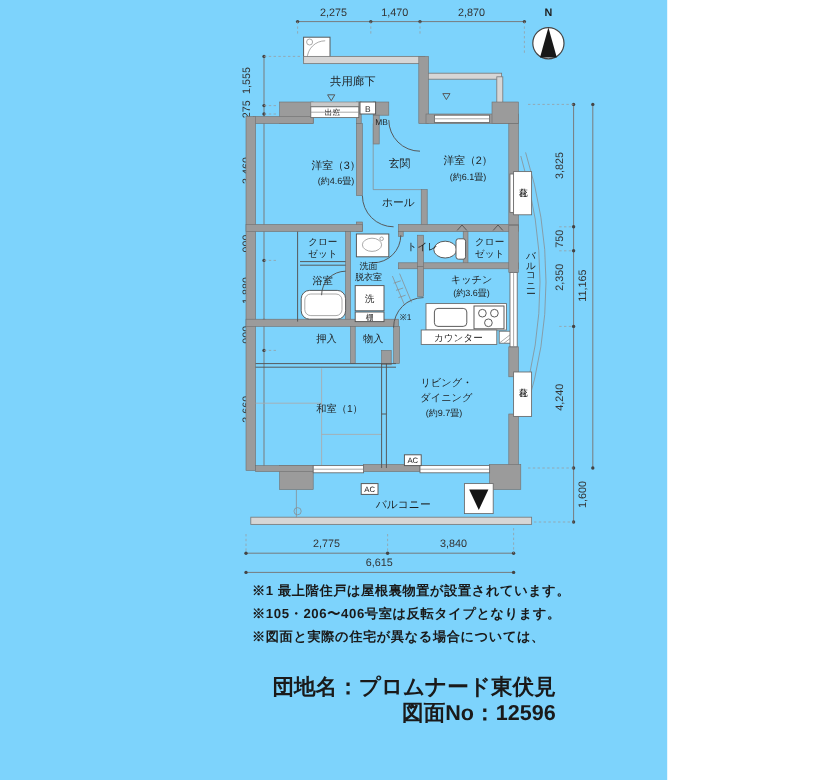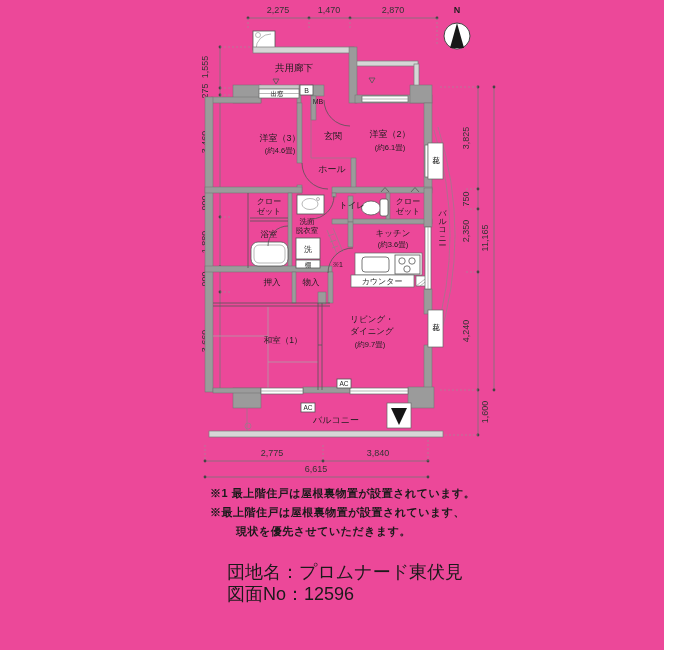--- a/index.html
+++ b/index.html
@@ -1,16 +1,16 @@
 <!DOCTYPE html>
 <html><head>
 <meta charset="utf-8">
 <style>
   html,body{margin:0;padding:0;background:#fff;}
-  #canvas{position:relative;width:664px;height:650px;background:#ec4899;overflow:hidden;
+  #canvas{position:relative;width:556px;height:650px;background:#7dd3fc;overflow:hidden;
           font-family:"Liberation Sans",sans-serif;color:#1a1a1a;}
   svg{position:absolute;left:0;top:0;}
   svg text{font-family:"Liberation Sans",sans-serif;fill:#1d1d1d;text-anchor:middle;}
   .t95{font-size:9.5px;} .t9{font-size:9px;} .t85{font-size:8.5px;} .t8{font-size:8px;}
   .t75{font-size:7.5px;} .t7{font-size:7px;} .t65{font-size:6.5px;}
   .dimt{font-size:9px;fill:#333;}
   .w{fill:#9b9b9b;stroke:#6f6f6f;stroke-width:.5;}
   .sill{fill:#c9c9c9;stroke:#7a7a7a;stroke-width:.5;}
   .rail{fill:#d6d6d6;stroke:#7a7a7a;stroke-width:.7;}
   .fx{fill:#fff;stroke:#555;stroke-width:.8;}
@@ -18,22 +18,22 @@
   .ln{stroke:#555;stroke-width:.8;fill:none;}
   .thin{stroke:#888;stroke-width:.6;fill:none;}
   .tat{stroke:#aaa;stroke-width:.7;}
   .dim{stroke:#777;stroke-width:.8;}
   .ext{stroke:#999;stroke-width:.6;stroke-dasharray:2,2;}
   .dot{fill:#444;}
   .vt{writing-mode:vertical-rl;}
   .notes{position:absolute;left:210px;top:484px;font-size:11px;font-weight:700;
          line-height:19px;letter-spacing:.5px;white-space:nowrap;}
   .notes .cont{padding-left:26px;}
-  .info{position:absolute;left:227px;top:562px;font-size:18px;font-weight:400;
-        line-height:21.5px;white-space:nowrap;}
+  .info{position:absolute;left:227px;top:562px;font-size:18px;font-weight:700;
+        line-height:21.5px;white-space:nowrap;text-align:right;}
 </style>
 </head>
 <body>
 
 <div id="canvas">
 
 <svg width="520" height="480" viewBox="0 0 520 480">
 
   <g>
 
@@ -261,22 +261,22 @@
   <text class="t75 vt" x="436" y="150">花台</text>
   <text class="t75 vt" x="436" y="317">花台</text>
   <text class="t8 vt" x="442" y="222">バルコニー</text>
   <text class="t9" x="336" y="423">バルコニー</text>
   <text class="t65" x="344" y="386">AC</text>
   <text class="t65" x="308" y="410">AC</text>
 </svg>
 
 <div class="notes">
   <div>※1 最上階住戸は屋根裏物置が設置されています。</div>
-  <div>※最上階住戸は屋根裏物置が設置されています、</div>
-  <div class="cont">現状を優先させていただきます。</div>
+  <div>※105・206〜406号室は反転タイプとなります。</div>
+  <div>※図面と実際の住宅が異なる場合については、</div>
 </div>
 
 <div class="info">
   <div><span>団地名：</span><span>プロムナード東伏見</span></div>
   <div><span>図面No：</span><span>12596</span></div>
 </div>
 
 </div>
 
 </body></html>

